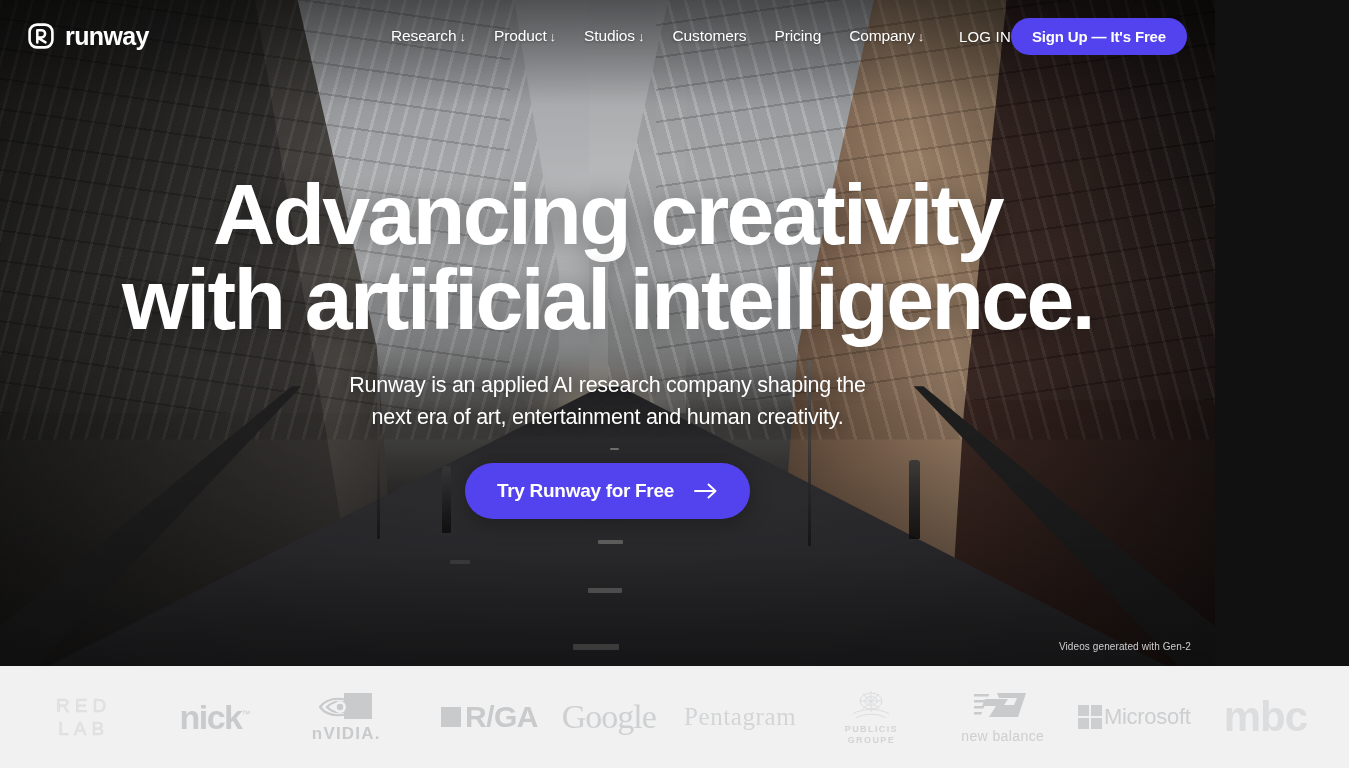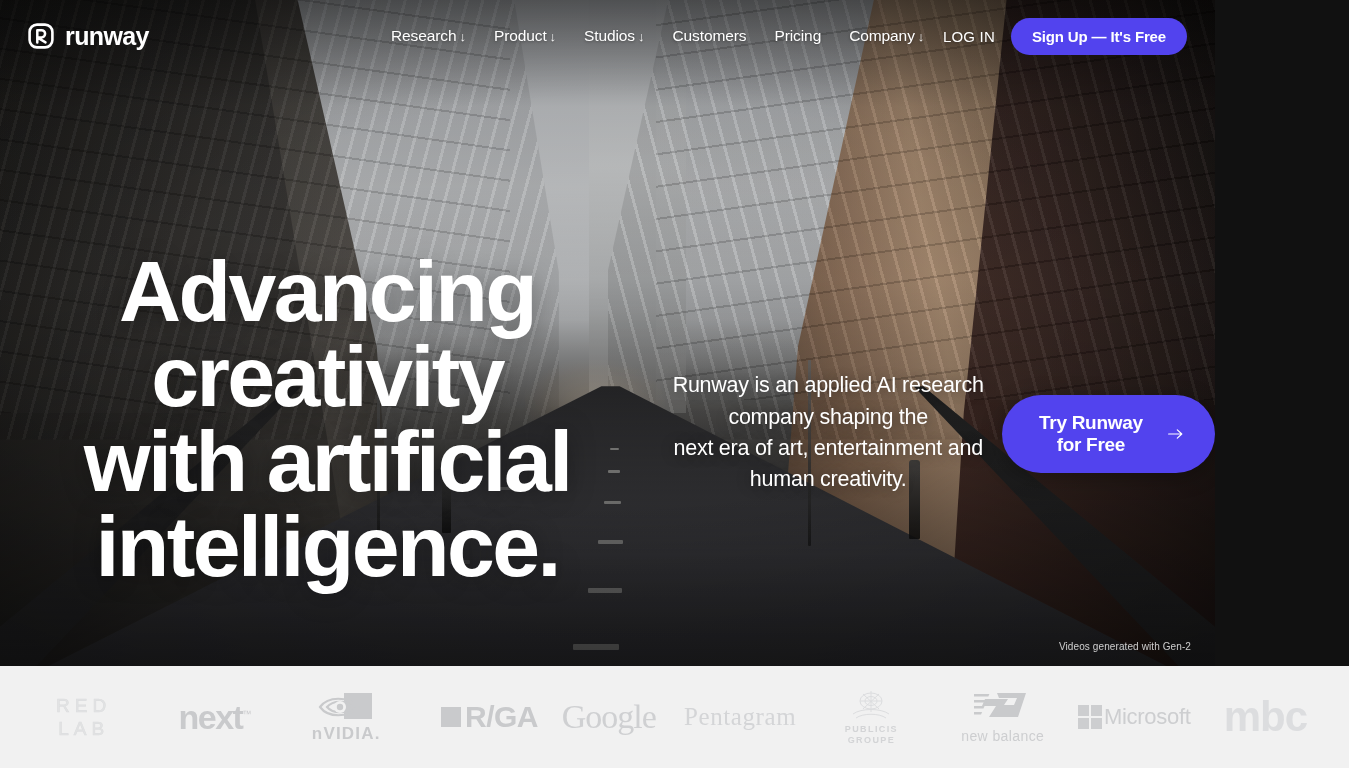--- a/index.html
+++ b/index.html
@@ -164,40 +164,40 @@
   }
   .nav-link {
     color:#fff; font-size:15.5px; font-weight:400;
     letter-spacing:-0.1px;
     text-shadow:0 1px 3px rgba(0,0,0,0.35);
     cursor:pointer; white-space:nowrap;
     display:flex; align-items:center; gap:3px;
   }
   .nav-caret { font-size:13px; opacity:.95; }
   .nav-right {
-    margin-left:auto; display:flex; align-items:center; gap:16px;
+    margin-left:auto; display:flex; align-items:center; gap:0;
   }
   .login {
     color:#fff; font-size:15px; font-weight:400; letter-spacing:.2px;
     text-shadow:0 1px 3px rgba(0,0,0,0.35);
     cursor:pointer;
   }
   .signup {
     background:#5243EE; color:#fff;
     font-size:15px; font-weight:700; letter-spacing:-0.15px;
     border:none; border-radius:999px;
     padding:10px 21px; cursor:pointer;
     font-family:"Liberation Sans", sans-serif;
     white-space:nowrap;
   }
 
   
   .hero-content {
     position:absolute; left:0; right:0; top:0; bottom:0;
-    display:flex; flex-direction:row; align-items:center;
+    display:flex; flex-direction:column; align-items:center;
     justify-content:flex-start;
     padding-top:172px;
     z-index:10;
   }
   .headline {
     color:#fff;
     font-size:86px;
     font-weight:700;
     line-height:0.99;
     letter-spacing:-2.6px;
@@ -385,21 +385,21 @@
 
   <div class="logo-slot">
     <div class="logo-redlab">
       <div>RED</div>
       <div>LAB</div>
     </div>
   </div>
 
   <div class="logo-slot">
     <span class="logo-nick">
-      <span>next</span><sup>™</sup>
+      <span>nick</span><sup>™</sup>
     </span>
   </div>
 
   <div class="logo-slot">
     <div class="logo-nvidia">
       <svg width="64" height="32" viewBox="0 0 64 32">
         <rect x="30" y="2" width="28" height="26" fill="#C9CACC"></rect>
         <g fill="none" stroke="#C9CACC" stroke-width="2.2">
           <path d="M6 16 C14 5, 34 5, 44 16 C34 27, 14 27, 6 16 Z"></path>
           <path d="M13 16 C19 9, 32 9, 39 16 C32 23, 19 23, 13 16 Z"></path>

